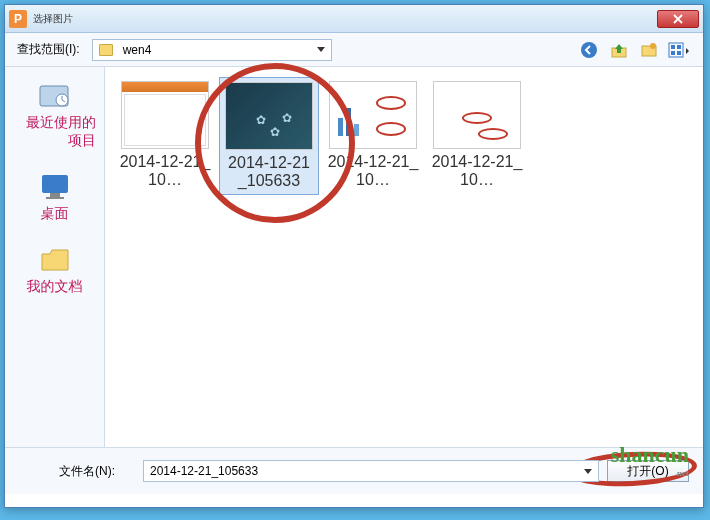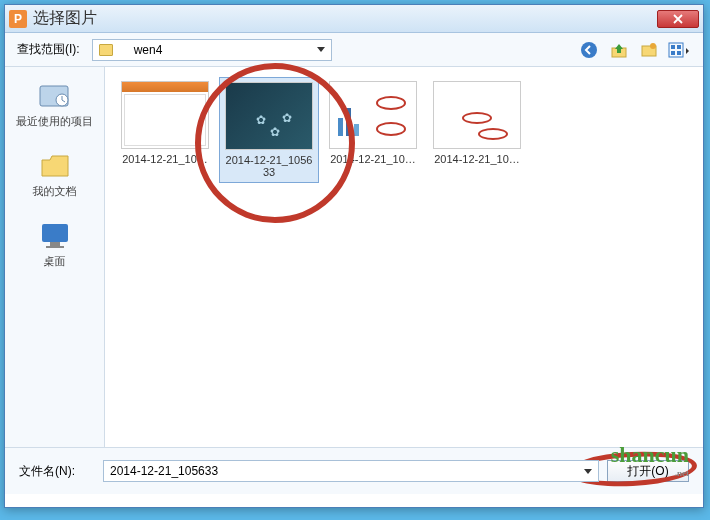--- a/index.html
+++ b/index.html
@@ -1,42 +1,42 @@
 <!DOCTYPE html>
 <html><head>
 <meta charset="utf-8">
 <style>
 * { box-sizing: border-box; margin: 0; padding: 0; }
 body { font-family: "Microsoft YaHei", Tahoma, sans-serif; font-size: 12px; background: #5bb8e8; width: 710px; height: 520px; overflow: hidden; }
 .window { width: 700px; height: 504px; margin: 4px; background: #fff; border: 1px solid #4a7fb8; box-shadow: 0 2px 10px rgba(0,0,0,0.3); }
 .titlebar { height: 28px; background: linear-gradient(#eaf3fb, #cfe3f5); display: flex; align-items: center; padding: 0 4px; border-bottom: 1px solid #a8c4e0; }
 .titlebar .icon { width: 18px; height: 18px; background: #f08c3a; display: flex; align-items: center; justify-content: center; color: #fff; font-size: 12px; font-weight: bold; margin-right: 6px; border-radius: 2px; }
-.titlebar .title { flex: 1; color: #333; font-size: 16px; }
+.titlebar .title { flex: 1; color: #333; font-size: 10px; }
 .titlebar .close { width: 42px; height: 18px; background: linear-gradient(#e67a7a, #c83838); border: 1px solid #a02020; border-radius: 2px; display: flex; align-items: center; justify-content: center; color: #fff; font-size: 13px; }
 .toolbar { height: 34px; display: flex; align-items: center; padding: 0 12px; background: #f5f9fd; border-bottom: 1px solid #d0dce8; gap: 6px; justify-content: center; }
 .toolbar .label { margin-right: 6px; }
-.toolbar .combo { flex: 0 0 240px; height: 22px; border: 1px solid #a8c0d8; background: #fff; display: flex; align-items: center; padding: 0 6px; gap: 21px; position: relative; }
+.toolbar .combo { flex: 0 0 240px; height: 22px; border: 1px solid #a8c0d8; background: #fff; display: flex; align-items: center; padding: 0 6px; gap: 10px; position: relative; }
 .toolbar .combo .folder { width: 14px; height: 12px; background: #f7d774; border: 1px solid #c8a840; border-radius: 1px; }
 .toolbar .combo .caret { margin-left: auto; border-left: 4px solid transparent; border-right: 4px solid transparent; border-top: 5px solid #333; }
 .navbtn { width: 24px; height: 22px; display: flex; align-items: center; justify-content: center; border: 1px solid transparent; border-radius: 2px; }
 .content { display: flex; height: 380px; }
 .sidebar { width: 100px; background: #f5f9fd; border-right: 1px solid #d0dce8; padding: 8px 4px; display: flex; flex-direction: column; gap: 12px; }
 .side-item { display: flex; flex-direction: column; align-items: center; gap: 3px; padding: 4px; }
 .side-item .sicon { width: 36px; height: 32px; display: flex; align-items: center; justify-content: center; }
-.side-item .stext { text-align: right; font-size: 11px; color: #404040; }
+.side-item .stext { text-align: right; font-size: 14px; color: #be185d; }
 .filearea { flex: 1; background: #fff; padding: 10px; display: flex; flex-wrap: wrap; align-content: flex-start; gap: 4px; position: relative; }
 .thumb { width: 100px; display: flex; flex-direction: column; align-items: center; padding: 4px; }
 .thumb.selected { background: #d8e8f8; border: 1px solid #7da8d8; }
 .thumb .timg { width: 88px; height: 68px; border: 1px solid #ccc; background: #f5f5f5; display: flex; align-items: center; justify-content: center; overflow: hidden; }
-.thumb .tlabel { font-size: 11px; text-align: center; margin-top: 4px; word-break: break-all; max-width: 94px; color: #333; }
+.thumb .tlabel { font-size: 16px; text-align: center; margin-top: 4px; word-break: break-all; max-width: 94px; color: #333; }
 .circle1 { position: absolute; left: 90px; top: -4px; width: 160px; height: 160px; border: 6px solid #c0392b; border-radius: 50%; pointer-events: none; }
 .circle2 { position: absolute; right: 6px; top: 4px; width: 130px; height: 34px; border: 5px solid #c0392b; border-radius: 50%; pointer-events: none; transform: rotate(-3deg); }
 .bottom { border-top: 1px solid #d0dce8; background: #f5f9fd; padding: 8px 14px; position: relative; }
 .brow { display: flex; align-items: center; gap: 8px; margin: 4px 0; }
-.brow .blabel { width: 76px; }
+.brow .blabel { width: 76px; margin-left: 40px; }
 .brow .bfield { flex: 1; height: 22px; border: 1px solid #a8c0d8; background: #fff; display: flex; align-items: center; padding: 0 6px; position: relative; }
 .brow .bfield .caret { margin-left: auto; border-left: 4px solid transparent; border-right: 4px solid transparent; border-top: 5px solid #333; }
 .btn { width: 82px; height: 22px; border: 1px solid #8aa4c0; background: linear-gradient(#fdfdfd,#e8eef5); display: flex; align-items: center; justify-content: center; font-size: 12px; text-align: right; }
 .watermark { position: absolute; right: 14px; top: -38px; font-family: Georgia, serif; font-size: 22px; font-weight: bold; color: #4a9c3a; margin-top: 32px; }
 .watermark .sm { font-size: 9px; color: #888; display: block; text-align: right; }
 
 .timg.ppt { background: #fff; display: block; position: relative; }
 .timg.ppt .bar { height: 10px; background: linear-gradient(#f08c3a,#d8782a); }
 .timg.ppt .bd { position: absolute; left: 2px; top: 12px; right: 2px; bottom: 2px; border: 1px solid #ddd; background: #fff; }
 .timg.dark { background: linear-gradient(135deg,#1a3a4a,#2a5a6a); position: relative; }
@@ -111,34 +111,34 @@
               <rect x="2" y="6" width="28" height="20" rx="2" fill="#bcd4ea" stroke="#6a8cb0"></rect>
               <circle cx="24" cy="20" r="6" fill="#fff" stroke="#6a8cb0"></circle>
               <path d="M24 16 L24 20 L27 22" stroke="#6a8cb0" fill="none"></path>
             </svg>
           </div>
         <div class="stext">最近使用的项目</div>
       </div>
       <div class="side-item">
         <div class="sicon">
             <svg width="34" height="30">
-              <path d="M4 10 L12 10 L14 6 L30 6 L30 26 L4 26 Z" fill="#f7d774" stroke="#c8a840"></path>
-            </svg>
-          </div>
-        <div class="stext">我的文档</div>
-      </div>
-      <div class="side-item">
-        <div class="sicon">
-            <svg width="34" height="30">
               <rect x="4" y="4" width="26" height="18" rx="2" fill="#3a7cc8"></rect>
               <rect x="12" y="22" width="10" height="4" fill="#888"></rect>
               <rect x="8" y="26" width="18" height="2" fill="#888"></rect>
             </svg>
           </div>
         <div class="stext">桌面</div>
+      </div>
+      <div class="side-item">
+        <div class="sicon">
+            <svg width="34" height="30">
+              <path d="M4 10 L12 10 L14 6 L30 6 L30 26 L4 26 Z" fill="#f7d774" stroke="#c8a840"></path>
+            </svg>
+          </div>
+        <div class="stext">我的文档</div>
       </div>
     </div>
 
     <div class="filearea">
       <div class="thumb">
         <div class="timg ppt">
             <div class="bar"></div>
             <div class="bd"></div>
           </div>
         <div class="tlabel">2014-12-21_10…</div>

